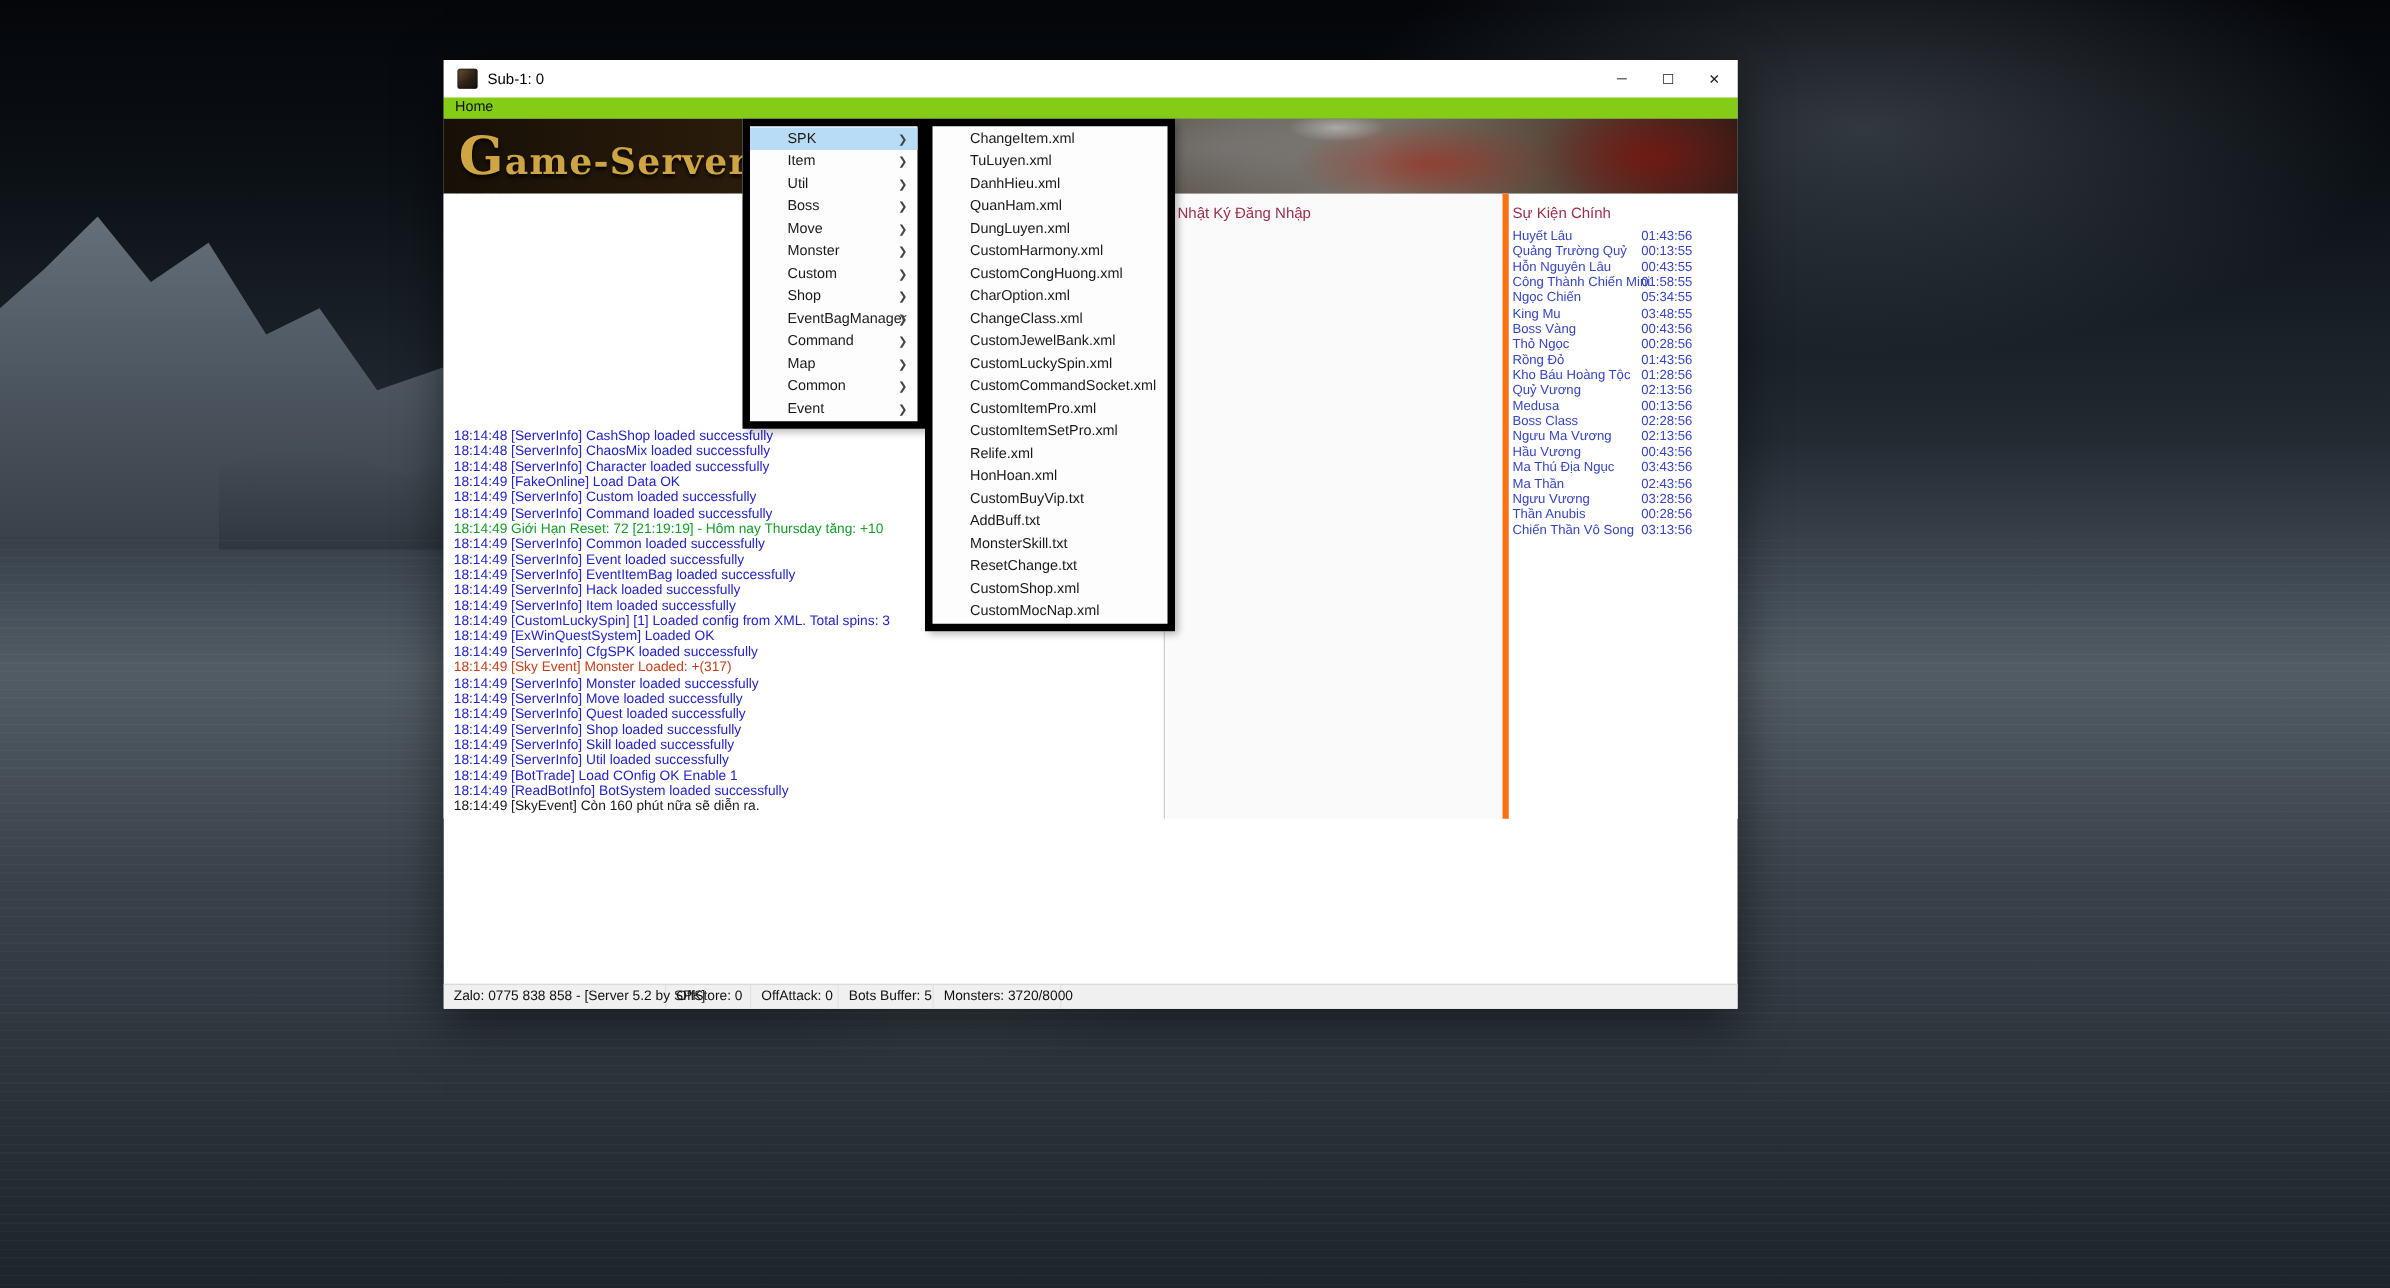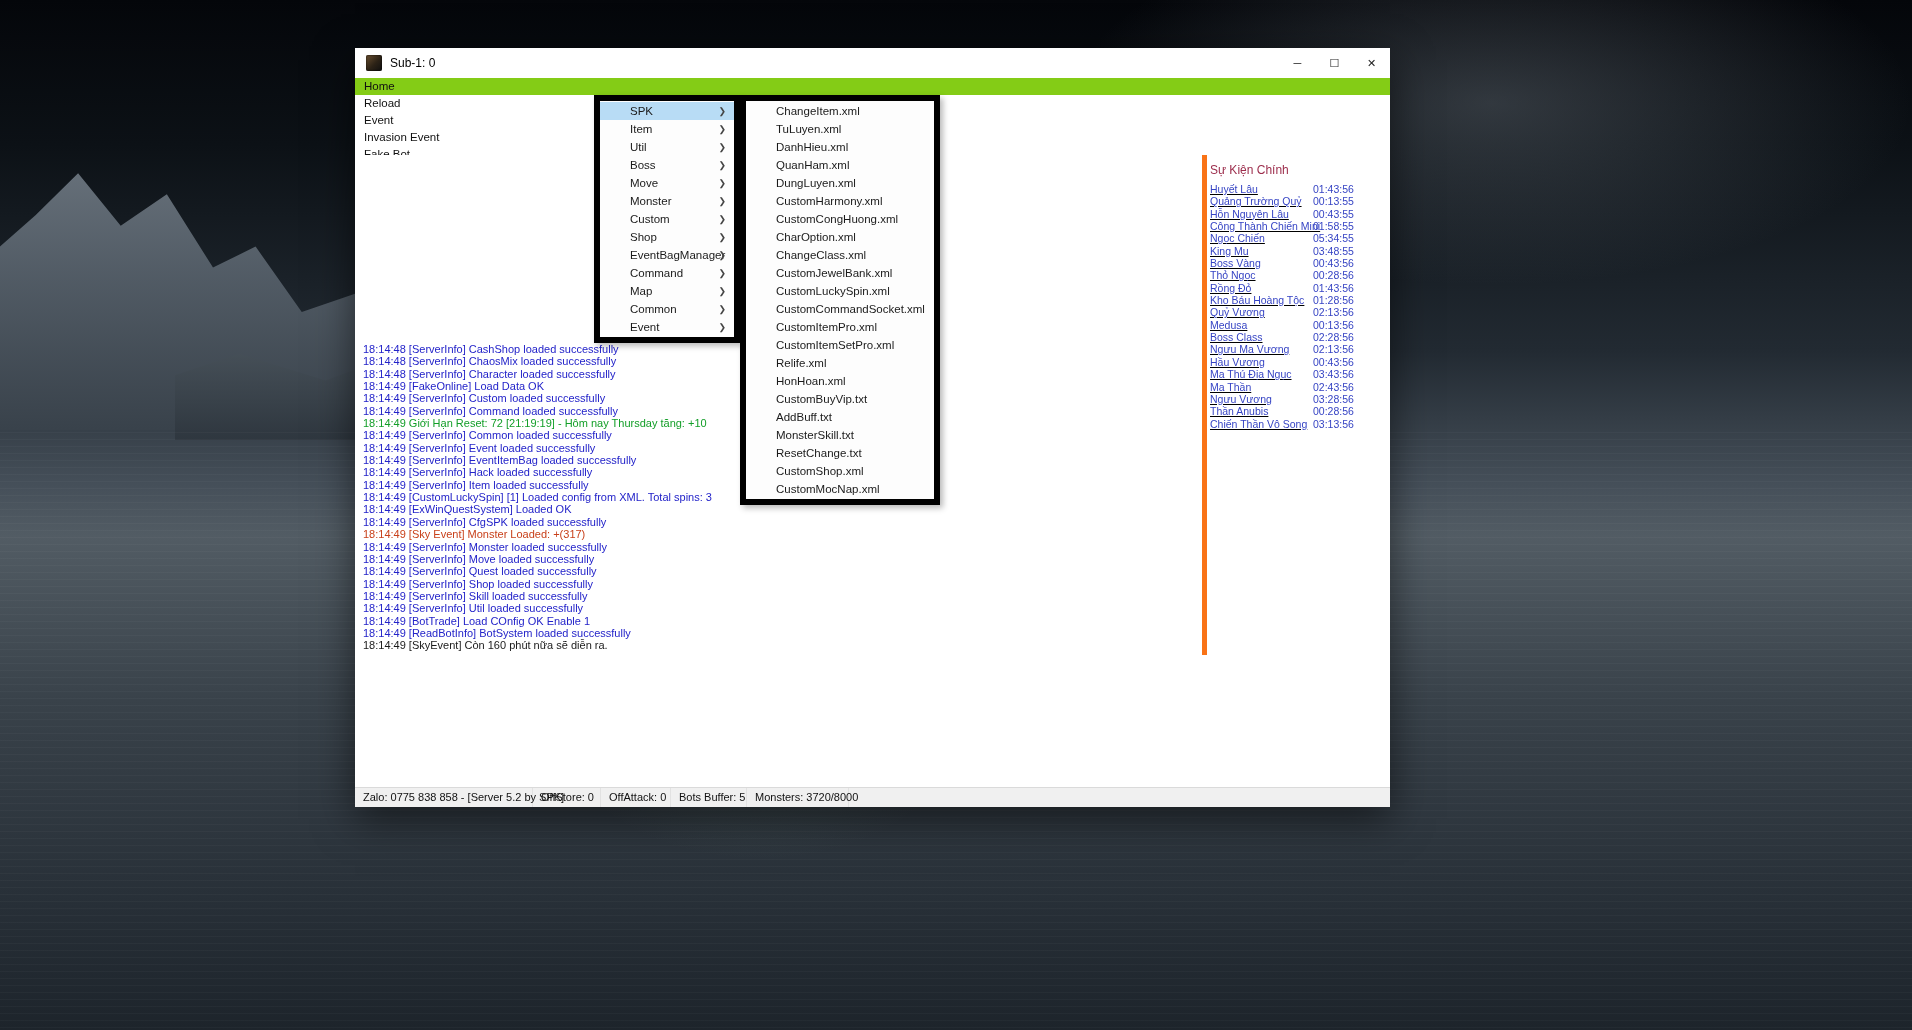--- a/index.html
+++ b/index.html
@@ -60,21 +60,21 @@
   .c-red   { color:#c8401a; }
   .c-black { color:#1a1a1a; }
 
   .login-panel { position:absolute; left:576px; top:0; width:271px; height:500px; background:#fafafa; border-left:1px solid #cfcfcf; }
   .panel-title { font-size:12px; color:#9c2d4c; white-space:nowrap; }
   .login-panel .panel-title { margin:8px 0 0 10px; }
   .login-list { position:absolute; left:0; top:26px; right:0; bottom:0; }
 
   .events-panel { position:absolute; left:847px; top:0; width:188px; height:500px; background:#fff; border-left:5px solid #f97316; overflow:hidden; }
   .events-panel .panel-title { margin:8px 0 6px 3px; }
-  .ev-row { position:relative; height:12.35px; line-height:12.35px; font-size:10.5px; padding-left:3px; white-space:nowrap;text-decoration:underline; }
+  .ev-row { position:relative; height:12.35px; line-height:12.35px; font-size:10.5px; padding-left:3px; white-space:nowrap; }
   .ev-name { color:#3644c4; }
   .ev-time { position:absolute; left:106px; color:#3644c4; }
 
   .statusbar { position:absolute; left:0; bottom:0; width:1035px; height:20px; background:#f0f0f0;
     border-top:1px solid #dadada; display:flex; font-size:11px; color:#111; }
   .sb-seg { line-height:19px; padding-left:8px; border-right:1px solid #e2e2e2; white-space:nowrap; }
   .sb-0 { width:178px; } .sb-1 { width:68px; } .sb-2 { width:70px; } .sb-3 { width:76px; } .sb-4 { width:102px; }
 
   
   .dropdown { position:absolute; background:#fdfdfd; border:6px solid #000000;
@@ -110,20 +110,24 @@
   <div class="menubar">
       <div class="menu-item">Home</div>
       <div class="menu-item">Reload</div>
       <div class="menu-item">Event</div>
       <div class="menu-item">Invasion Event</div>
       <div class="menu-item">Fake Bot</div>
       <div class="menu-item active">Config</div>
       <div class="menu-item">About</div>
     </div>
 
+  <div class="banner">
+    <div class="banner-art"></div>
+    <span class="banner-title">Game-Server</span>
+  </div>
 
   <div class="main">
     <div class="log-panel">
         <div class="log-line c-blue">18:14:48 [ServerInfo] CashShop loaded successfully</div>
         <div class="log-line c-blue">18:14:48 [ServerInfo] ChaosMix loaded successfully</div>
         <div class="log-line c-blue">18:14:48 [ServerInfo] Character loaded successfully</div>
         <div class="log-line c-blue">18:14:49 [FakeOnline] Load Data OK</div>
         <div class="log-line c-blue">18:14:49 [ServerInfo] Custom loaded successfully</div>
         <div class="log-line c-blue">18:14:49 [ServerInfo] Command loaded successfully</div>
         <div class="log-line c-green">18:14:49 Giới Hạn Reset: 72 [21:19:19] - Hôm nay Thursday tăng: +10</div>
@@ -140,20 +144,24 @@
         <div class="log-line c-blue">18:14:49 [ServerInfo] Move loaded successfully</div>
         <div class="log-line c-blue">18:14:49 [ServerInfo] Quest loaded successfully</div>
         <div class="log-line c-blue">18:14:49 [ServerInfo] Shop loaded successfully</div>
         <div class="log-line c-blue">18:14:49 [ServerInfo] Skill loaded successfully</div>
         <div class="log-line c-blue">18:14:49 [ServerInfo] Util loaded successfully</div>
         <div class="log-line c-blue">18:14:49 [BotTrade] Load COnfig OK Enable 1</div>
         <div class="log-line c-blue">18:14:49 [ReadBotInfo] BotSystem loaded successfully</div>
         <div class="log-line c-black">18:14:49 [SkyEvent] Còn 160 phút nữa sẽ diễn ra.</div>
       </div>
 
+    <div class="login-panel">
+      <div class="panel-title">Nhật Ký Đăng Nhập</div>
+      <div class="login-list"></div>
+    </div>
 
     <div class="events-panel">
       <div class="panel-title">Sự Kiện Chính</div>
       <div class="events-list">
           <div class="ev-row"><span class="ev-name">Huyết Lâu</span><span class="ev-time">01:43:56</span></div>
           <div class="ev-row"><span class="ev-name">Quảng Trường Quỷ</span><span class="ev-time">00:13:55</span></div>
           <div class="ev-row"><span class="ev-name">Hỗn Nguyên Lâu</span><span class="ev-time">00:43:55</span></div>
           <div class="ev-row"><span class="ev-name">Công Thành Chiến Mini</span><span class="ev-time">01:58:55</span></div>
           <div class="ev-row"><span class="ev-name">Ngọc Chiến</span><span class="ev-time">05:34:55</span></div>
           <div class="ev-row"><span class="ev-name">King Mu</span><span class="ev-time">03:48:55</span></div>

